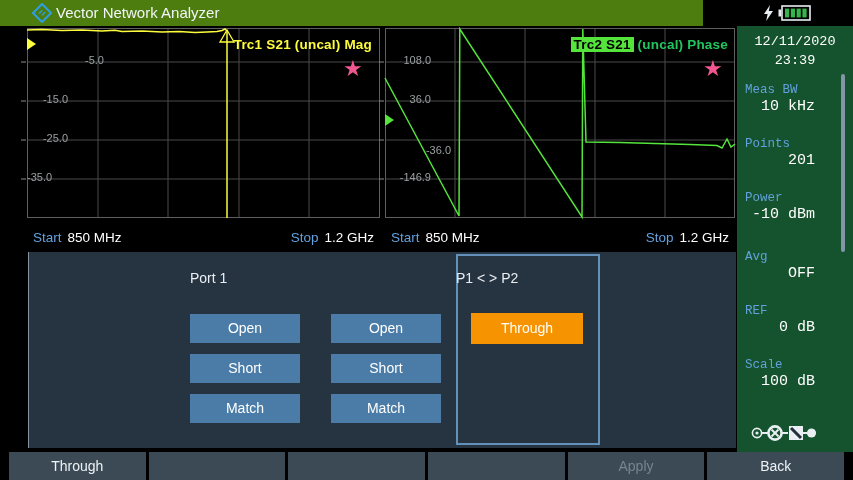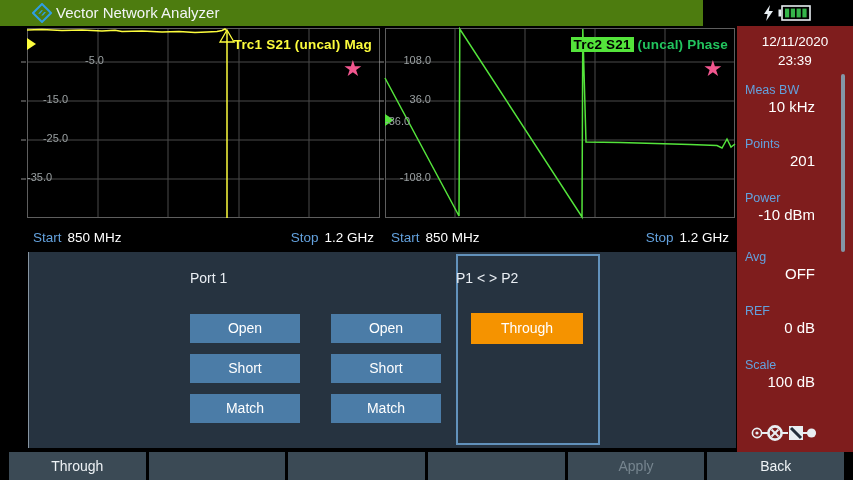--- a/index.html
+++ b/index.html
@@ -20,21 +20,21 @@
                font-size:13.5px;letter-spacing:.2px;}
   .star{position:absolute;top:30px;color:#f2578f;font-size:22px;line-height:1;}
   .freqrow{position:absolute;left:0;top:196px;height:26px;width:100%;
            display:flex;justify-content:space-between;align-items:center;
            font-size:13.5px;box-sizing:border-box;padding:0 6px;}
   .flabel{color:#63a1dd;} .fval{color:#fff;margin-left:6px;}
   .hl-green{background:#54e43b;color:#000;padding:0 3px;}
   .lbl-green{color:#22c55e;}
   .lbl-yellow{color:#fdfd3d;}
   
-  .sidebar{position:absolute;left:737px;top:26px;width:116px;height:426px;background:#7f1d1d;}
+  .sidebar{position:absolute;left:737px;top:26px;width:116px;height:426px;background:#14532d;font-family:Liberation Mono, monospace;}
   .datetime{position:absolute;left:0;top:6px;width:100%;text-align:center;color:#fff;
             font-size:13.5px;line-height:19px;}
   .sb-label{position:absolute;left:8px;color:#63a1dd;font-size:12.5px;}
   .sb-value{position:absolute;left:0;right:38px;text-align:right;color:#fff;font-size:15px;}
   .scrollbar{position:absolute;left:104px;top:48px;width:4px;height:178px;
              background:#8396a7;border-radius:2px;}
   .cal-icon{position:absolute;left:14px;top:398px;}
   
   .panel{position:absolute;left:28px;top:252px;width:708px;height:196px;background:#263340;
          border-left:1px solid #8694a1;box-sizing:border-box;}
@@ -129,22 +129,22 @@
         <line x1="-6" y1="34" x2="-1" y2="34"></line>
           <line x1="-6" y1="73" x2="-1" y2="73"></line>
         <line x1="-6" y1="112" x2="-1" y2="112"></line>
           <line x1="-6" y1="151" x2="-1" y2="151"></line>
       </g>
       <polygon points="0,86 0,98 9,92" fill="#54e43b"></polygon>
       <polyline fill="none" stroke="#54e43b" stroke-width="1.5" points="0,50 74,188 74.8,1 197,189 197.8,1 201,114 235,114.5 270,115.5 305,116.5 332,117.5 337,120 342,111 346,119 350,116"></polyline>
     </svg>
     <div class="ytick" style="left:0;top:26px;width:46px;">108.0</div>
     <div class="ytick" style="left:0;top:65px;width:46px;">36.0</div>
-    <div class="ytick" style="left:0;top:87px;width:24px;">-36.0</div>
-    <div class="ytick" style="left:0;top:143px;width:46px;">-108.0</div>
+    <div class="ytick" style="left:0;top:116px;width:46px;padding-left:20px;">-36.0</div>
+    <div class="ytick" style="left:0;top:143px;width:46px;">-146.9</div>
     <div class="trace-label" style="width:343px;"><span class="hl-green">Trc2 S21</span><span class="lbl-green"> (uncal) Phase</span></div>
     <div class="star" style="left:318px;">★</div>
     <div class="freqrow">
       <span><span class="flabel">Start</span><span class="fval">850 MHz</span></span>
       <span><span class="flabel">Stop</span><span class="fval">1.2 GHz</span></span>
     </div>
   </div>
 
   <div class="sidebar">
     <div class="datetime">

